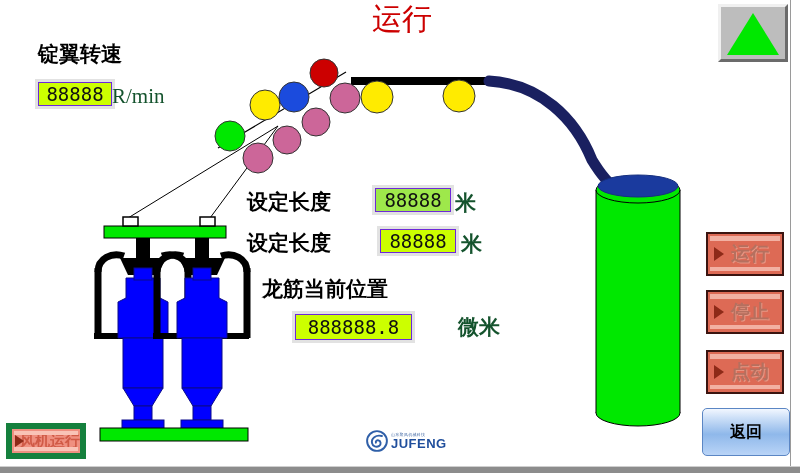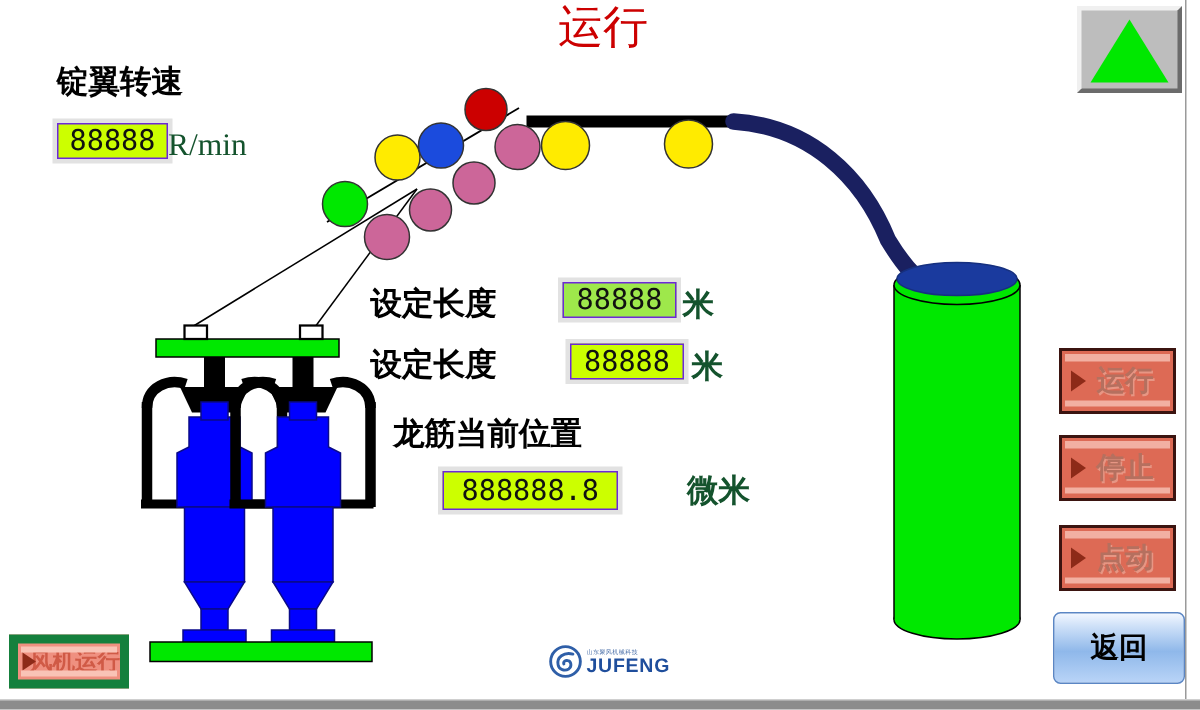--- a/index.html
+++ b/index.html
@@ -56,21 +56,21 @@
   #btn-run{left:706px;top:232px;}
   #btn-stop{left:706px;top:290px;}
   #btn-jog{left:706px;top:350px;}
 
   
   #btn-return{position:absolute;left:702px;top:408px;width:86px;height:46px;
         border:1px solid #5b86c4;border-radius:5px;
         background:linear-gradient(#f2f7ff 0%,#cfe1f8 18%,#8fb8ea 55%,#b9d4f7 100%);
         display:flex;align-items:center;justify-content:center;
         font-family:Liberation Mono, monospace;
-        font-size:19px;font-weight:700;color:#000;}
+        font-size:16px;font-weight:700;color:#000;}
 
   
   #btn-fan{position:absolute;left:6px;top:423px;width:80px;height:36px;
         border:6px solid #15803d;background:#ef9080;box-sizing:border-box;
         display:flex;align-items:center;justify-content:center;}
   #btn-fan::before{content:"";position:absolute;left:2px;right:2px;top:2px;height:4px;
         background:#f9c3b6;}
   #btn-fan::after{content:"";position:absolute;left:2px;right:2px;bottom:2px;height:4px;
         background:#f9c3b6;}
   #btn-fan .tri{position:absolute;left:3px;top:50%;margin-top:-6px;width:0;height:0;

